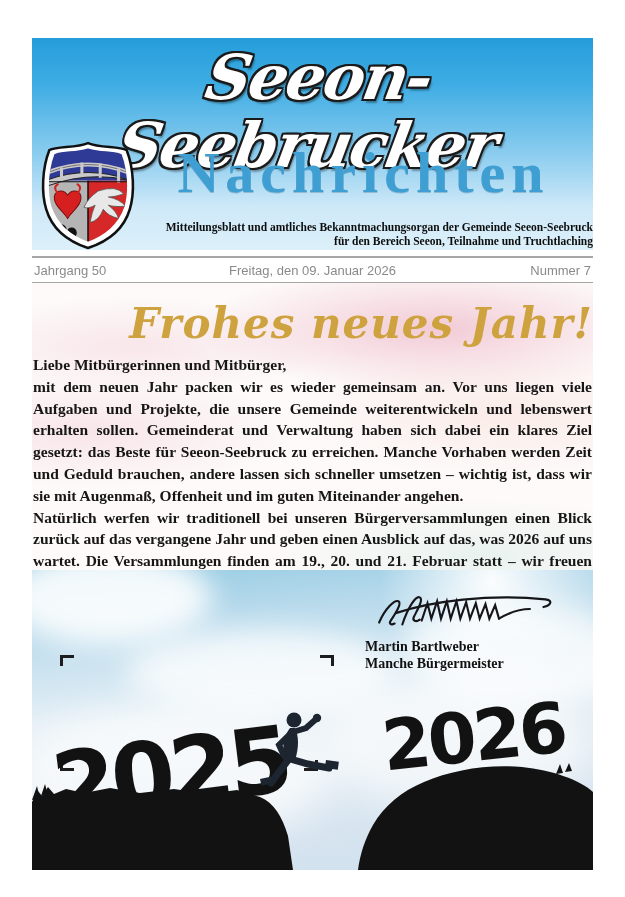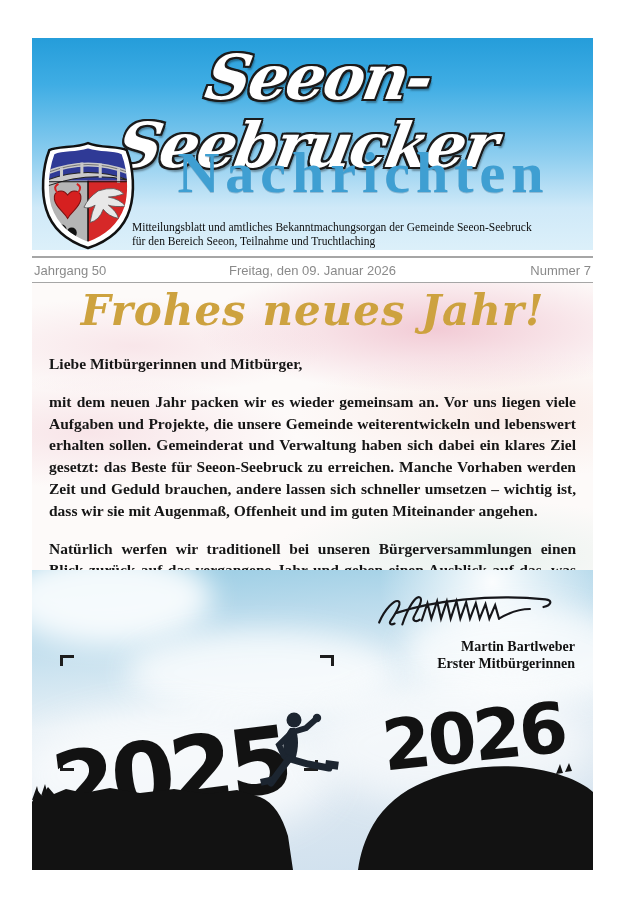--- a/index.html
+++ b/index.html
@@ -27,22 +27,22 @@
       3px 4px 2px rgba(0,0,0,.35);
   }
   .coat { position:absolute; left:4px; top:102px; width:104px; height:110px; }
   .masthead-main {
     position:absolute; left:104px; right:2px; top:106px; text-align:center;
     font-family:"Liberation Serif", serif; font-weight:bold;
     font-size:58px; line-height:1; letter-spacing:6px; color:#3f9fd2;
     text-shadow:0 1px 0 rgba(20,70,110,.25);
   }
   .masthead-sub {
-    position:absolute; left:100px; right:0; top:182px; text-align:left;
-    font-weight:normal; font-size:11.5px; line-height:14px; color:#0d0d0d;
+    position:absolute; left:100px; right:0; top:182px; text-align:right;
+    font-weight:bold; font-size:11.5px; line-height:14px; color:#0d0d0d;
   }
 
   
   .issue-bar {
     position:absolute; left:32px; top:256px; width:561px; height:22px;
     border-top:2px solid #a6a6a6; border-bottom:2px solid #a6a6a6;
     display:flex; align-items:center; justify-content:space-between;
     font-family:"Liberation Sans", sans-serif; font-size:13px; color:#8a8a8a;
     padding:12px 2px;
   }
@@ -53,29 +53,29 @@
     position:absolute; left:32px; top:283px; width:561px; height:287px;
     background:
       radial-gradient(ellipse 340px 90px at 72% 16%, rgba(233,164,184,.55), transparent 70%),
       radial-gradient(ellipse 280px 70px at 18% 22%, rgba(244,210,218,.50), transparent 70%),
       radial-gradient(ellipse 300px 80px at 10% 52%, rgba(242,203,212,.45), transparent 70%),
       radial-gradient(ellipse 320px 90px at 85% 46%, rgba(246,214,205,.40), transparent 70%),
       radial-gradient(ellipse 300px 80px at 80% 95%, rgba(208,232,226,.45), transparent 70%),
       #fdfaf9;
   }
   .headline {
-    margin-top:2px; text-align:center;
+    margin-top:15px; text-align:right;
     font-family:"DejaVu Serif", serif; font-style:italic; font-weight:bold;
     font-size:42px; line-height:52px; color:#cda23f; letter-spacing:1px;
   }
   .body-copy {
     margin:4px 1px 0 1px; color:#161616;
     font-weight:bold; font-size:15.5px; line-height:21.8px; text-align:justify;
   }
-  .body-copy p { margin:16px; }
+  .body-copy p { margin:0; }
 
   
   .photo {
     position:absolute; left:32px; top:570px; width:561px; height:300px; overflow:hidden;
     background:
       radial-gradient(circle 150px at 82% 4%, rgba(255,255,255,.95), transparent 75%),
       linear-gradient(175deg,#96cbe3 0%, #badbec 18%, #e7f0f6 46%, #dde8f1 68%, #cfe0ee 100%);
   }
   .cloud { position:absolute; background:rgba(255,255,255,.88); border-radius:50%; filter:blur(14px); }
   .cloud.c1 { left:-30px; top:-20px; width:210px; height:95px; }
@@ -89,21 +89,21 @@
   .fb.tr { left:288px; top:85px;  border-right:3px solid #1d1d1d; border-top:3px solid #1d1d1d; }
   .fb.bl { left:28px;  top:190px; border-left:3px solid #1d1d1d; border-bottom:3px solid #1d1d1d; }
   .fb.br { left:272px; top:190px; border-right:3px solid #1d1d1d; border-bottom:3px solid #1d1d1d; }
 
   .year { position:absolute; font-family:"DejaVu Sans", sans-serif; font-weight:bold; color:#121212; }
   .year-left  { left:20px;  top:158px; font-size:92px; line-height:1; letter-spacing:-5px; transform:rotate(-7deg); }
   .year-right { left:350px; top:132px; font-size:70px; line-height:1; letter-spacing:-3px; transform:rotate(-6deg); }
 
   .cliffs, .runner { position:absolute; left:0; top:0; }
 
-  .sign-block { position:absolute; right:18px; top:10px; width:210px; text-align:right; }
+  .sign-block { position:absolute; right:18px; top:10px; width:210px; text-align:left; }
   .sign-svg { display:block; margin:0 auto; }
   .sign-name { font-weight:bold; font-size:14px; line-height:17px; color:#111; }
 
 </style>
 </head>
 <body>
 
 <div class="page">
 
   <div class="masthead">
@@ -200,17 +200,17 @@
       <svg class="sign-svg" width="200" height="58" viewBox="0 0 200 60">
         <g fill="none" stroke="#16161a" stroke-width="2.2" stroke-linecap="round">
           <path d="M6,44 C12,30 22,20 26,22 C30,24 22,36 18,42 C16,45 18,47 22,45"></path>
           <path d="M30,46 C36,28 44,16 48,18 C52,20 46,30 42,38 C40,42 44,44 48,41"></path>
           <path d="M50,42 L56,24 L60,40 L66,22 L70,40 L76,22 L80,40 L86,22 L90,40 L96,23 L100,40 L106,24 L110,40 L116,25 L120,40 L126,26 L130,40"></path>
           <path d="M130,40 C140,34 152,30 162,30"></path>
           <path d="M24,34 C60,22 120,14 178,20 C186,21 184,26 176,28"></path>
         </g>
       </svg>
       <div class="sign-name">Martin Bartlweber</div>
-      <div class="sign-name">Erster Mitbürgerinnen</div>
+      <div class="sign-name">Manche Bürgermeister</div>
     </div>
   </div>
 
 </div>
 
 </body></html>

